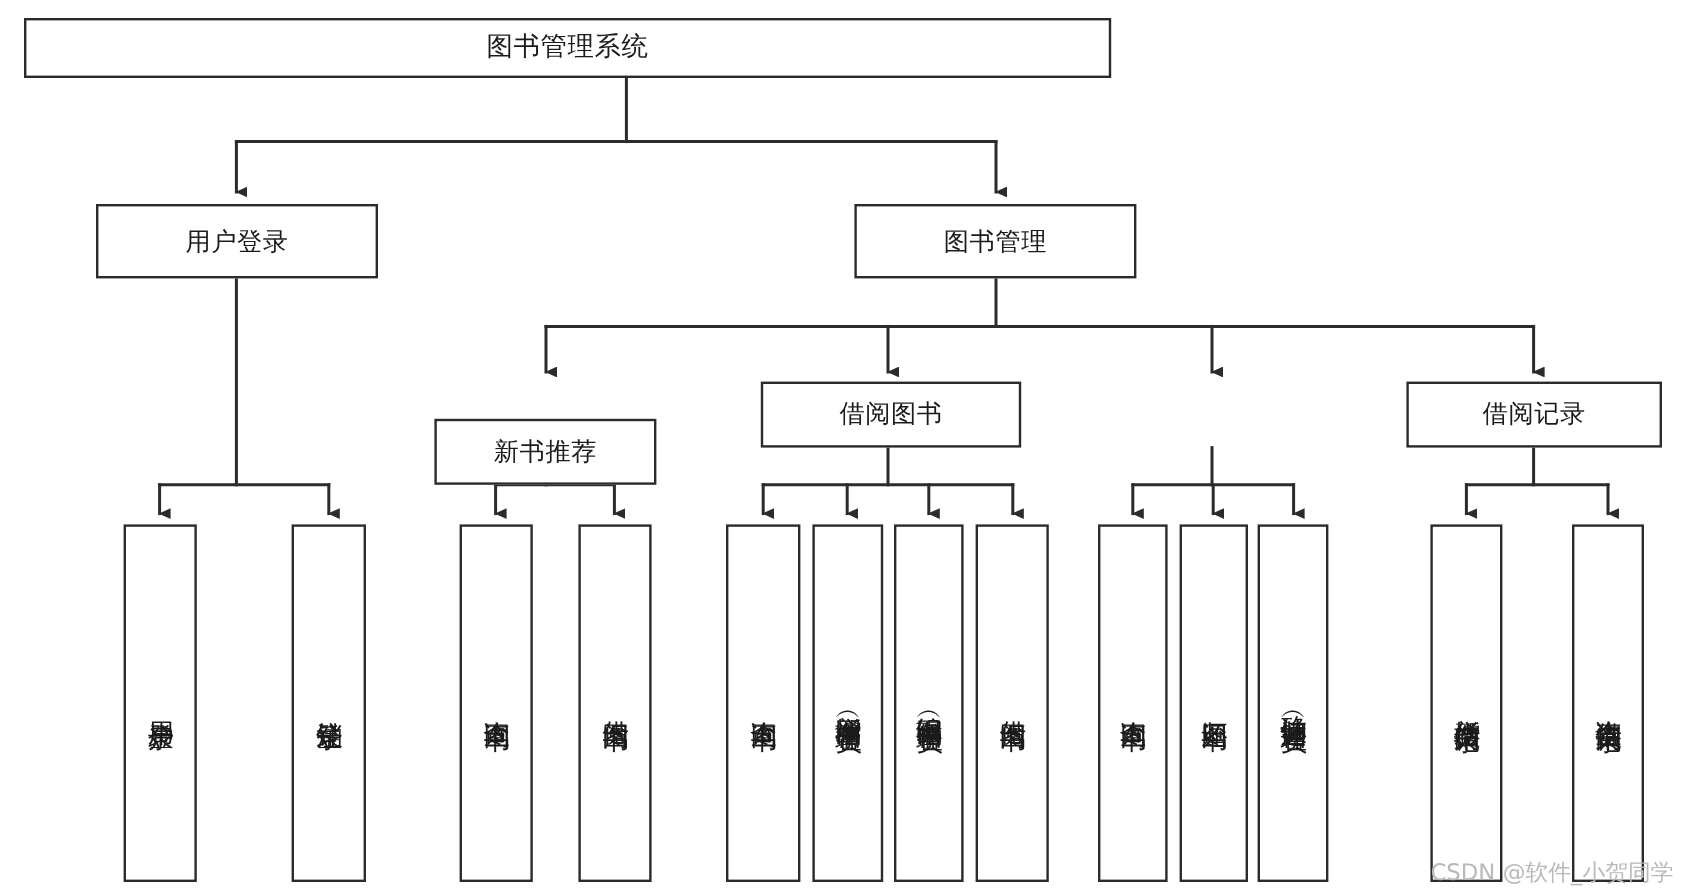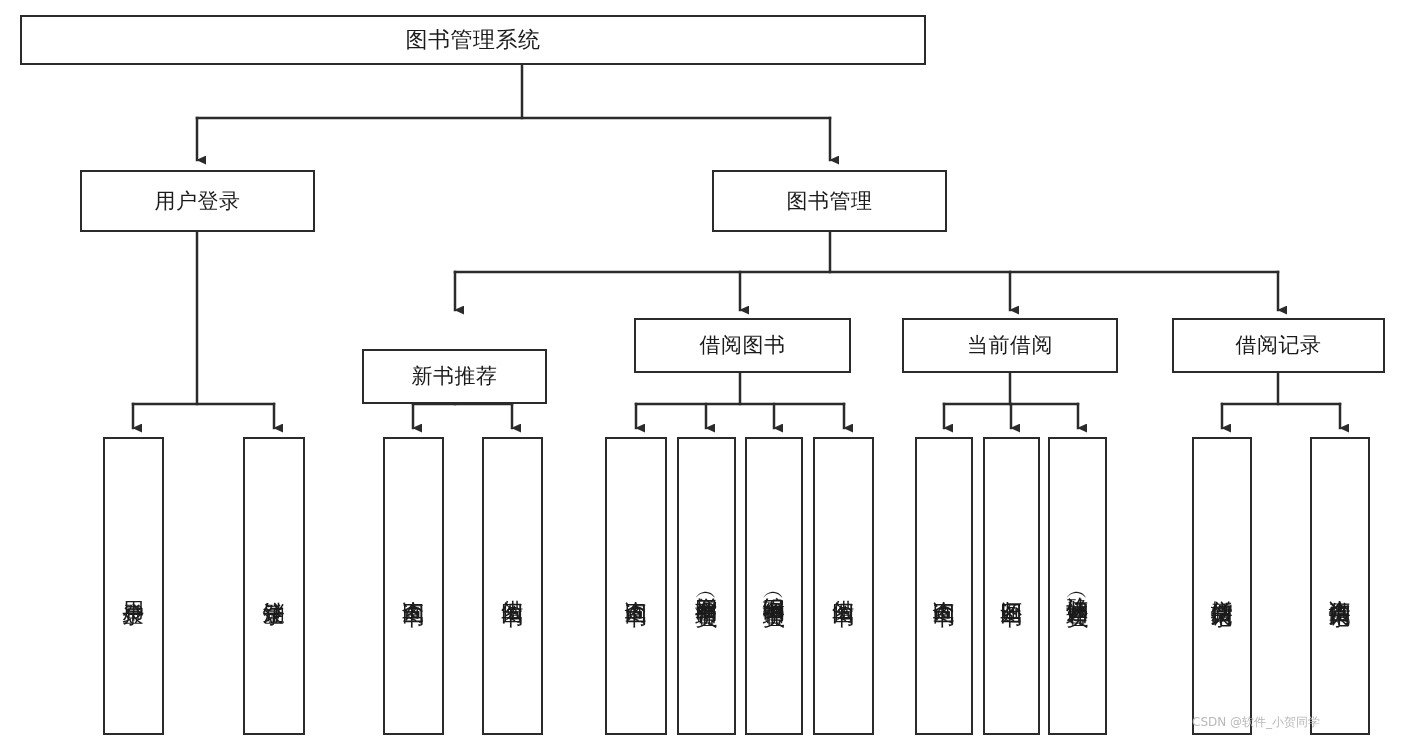--- a/index.html
+++ b/index.html
@@ -57,21 +57,21 @@
     font-size: 22px;
     line-height: 1.24;
     letter-spacing: 1.5px;
     white-space: nowrap;
     max-height: 100%;
   }
   .watermark {
     position: absolute;
     left: 1192px;
     top: 714px;
-    font-size: 12px;
+    font-size: 19px;
     color: #b9b9b9;
     white-space: nowrap;
     z-index: 3;
     font-family: "DejaVu Sans", "Liberation Sans", sans-serif;
   }
 </style>
 </head>
 <body>
 
 <div id="canvas">
@@ -136,23 +136,20 @@
   <div class="node horiz" style="left:712px; top:170px; width:235px; height:62px;">
     <span class="label">图书管理</span>
   </div>
 
   <div class="node horiz" style="left:362px; top:318px; width:185px; height:55px;margin-top:31px;">
     <span class="label">新书推荐</span>
   </div>
   <div class="node horiz" style="left:634px; top:318px; width:217px; height:55px;">
     <span class="label">借阅图书</span>
   </div>
-  <div class="node horiz" style="left:902px; top:318px; width:216px; height:55px;">
-    <span class="label">当前借阅</span>
-  </div>
   <div class="node horiz" style="left:1172px; top:318px; width:213px; height:55px;">
     <span class="label">借阅记录</span>
   </div>
 
   <div class="node vert" style="left:103px; top:437px; width:61px; height:298px;">
     <span class="label">用户登录</span>
   </div>
   <div class="node vert" style="left:243px; top:437px; width:62px; height:298px;">
     <span class="label">注销登录</span>
   </div>

